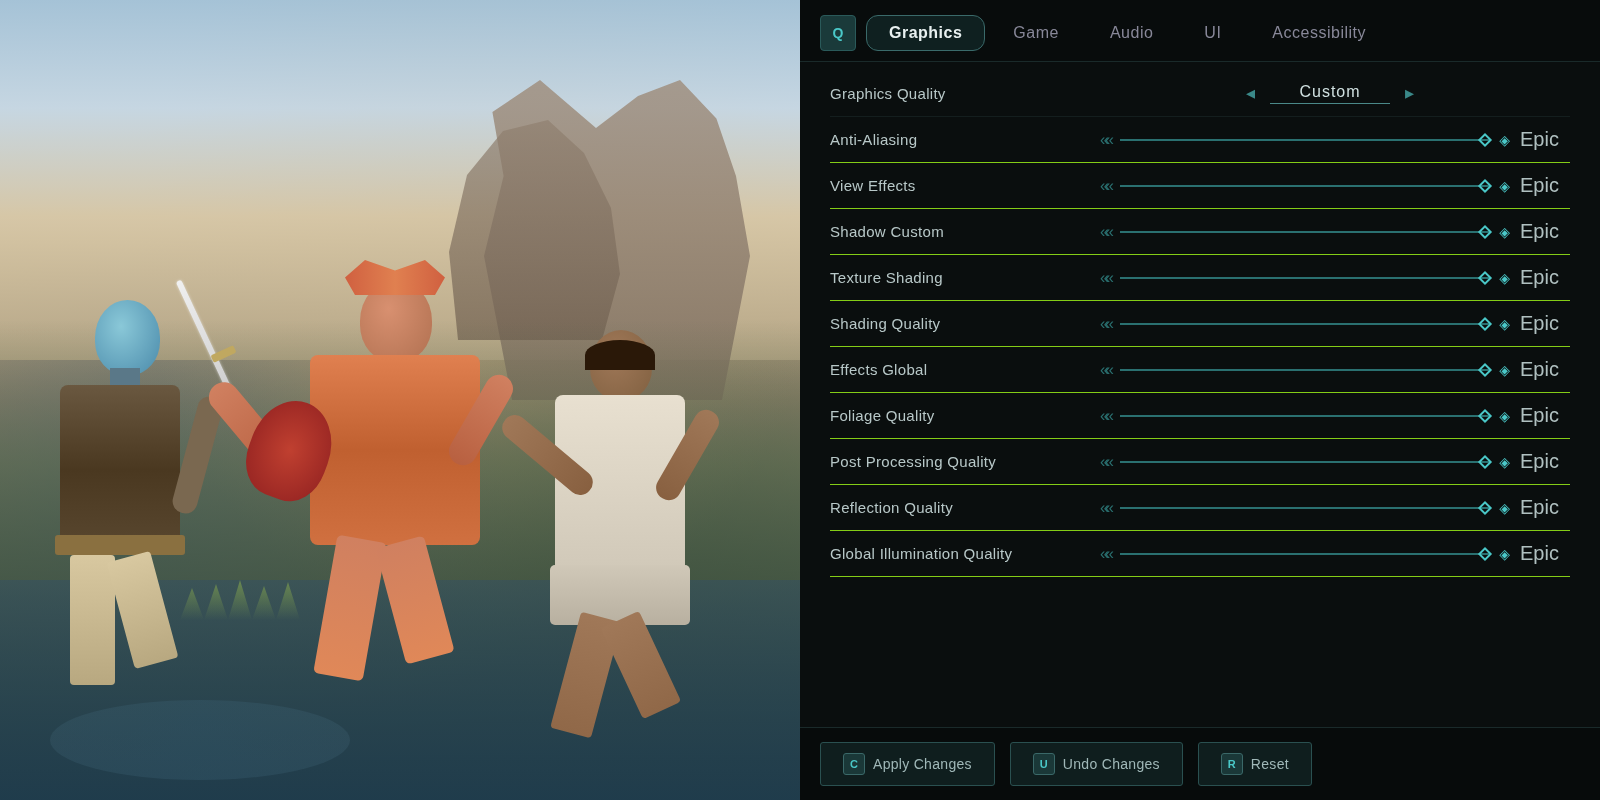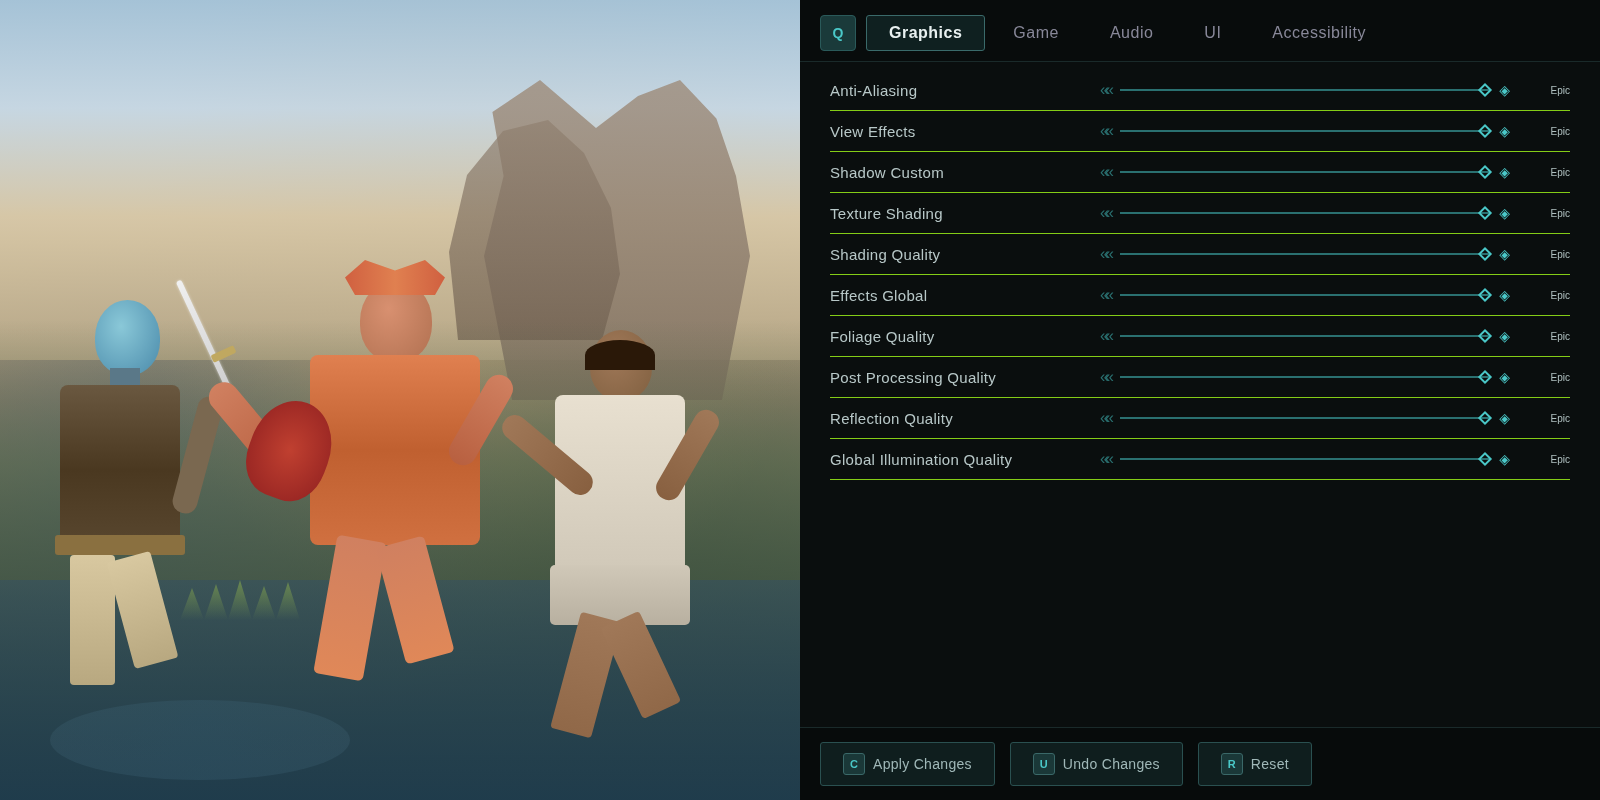--- a/index.html
+++ b/index.html
@@ -67,21 +67,21 @@
       margin-right: 5px;
       cursor: pointer;
     }
 
     .tab {
       padding: 8px 22px;
       font-size: 16px;
       cursor: pointer;
       color: #889;
       border: 1px solid transparent;
-      border-radius: 3px;
+      border-radius: 12px;
       letter-spacing: 0.5px;
     }
 
     .tab.active {
       color: #e8f0f0;
       border: 1px solid #3a6a6a;
       background: #0f2020;
       font-weight: 600;
     }
 
@@ -188,22 +188,22 @@
     }
 
     .slider-arrow-right {
       color: #4ac8c8;
       font-size: 14px;
       cursor: pointer;
     }
 
     .slider-value {
       width: 50px;
-      text-align: right;
-      font-size: 10px;
+      text-align: left;
+      font-size: 20px;
       color: #b0c0c0;
     }
 
     
     .bottom-bar {
       display: flex;
       align-items: center;
       padding: 14px 20px;
       background: #070b0b;
       border-top: 1px solid #1a2a2a;
@@ -330,20 +330,28 @@
     <div class="tab-q-icon">Q</div>
     <div class="tab active">Graphics</div>
     <div class="tab">Game</div>
     <div class="tab">Audio</div>
     <div class="tab">UI</div>
     <div class="tab">Accessibility</div>
   </div>
 
   <div class="settings-content">
 
+    <div class="quality-row">
+      <div class="setting-label">Graphics Quality</div>
+      <div class="quality-control">
+        <span class="arrow-left-hollow">◂</span>
+        <div class="quality-value">Custom</div>
+        <span class="arrow-right-hollow">▸</span>
+      </div>
+    </div>
 
     <div id="slider-rows">
         <div class="slider-row">
     <div class="setting-label">Anti-Aliasing</div>
     <div class="slider-container">
       <span class="slider-arrows-left">««</span>
       <div class="slider-track">
         <div class="slider-fill"></div>
         <div class="slider-diamond"></div>
       </div>

